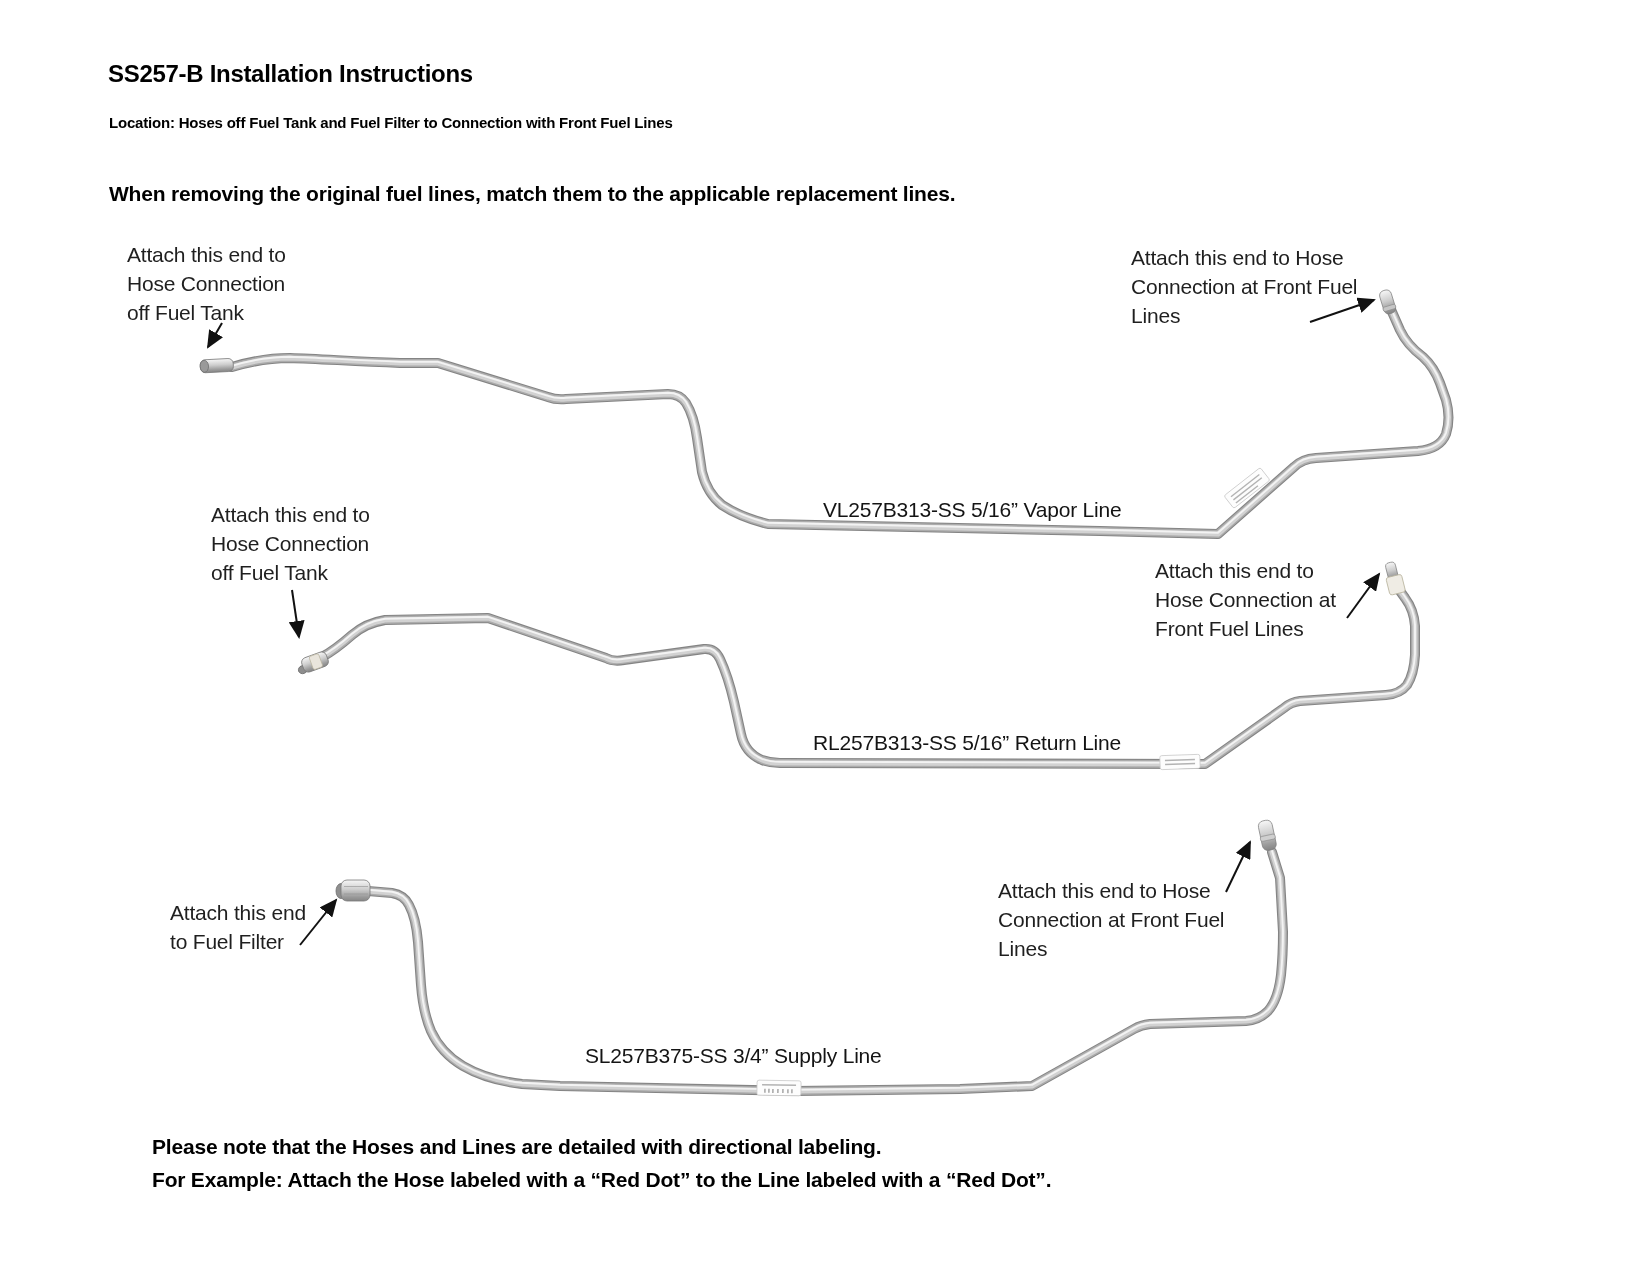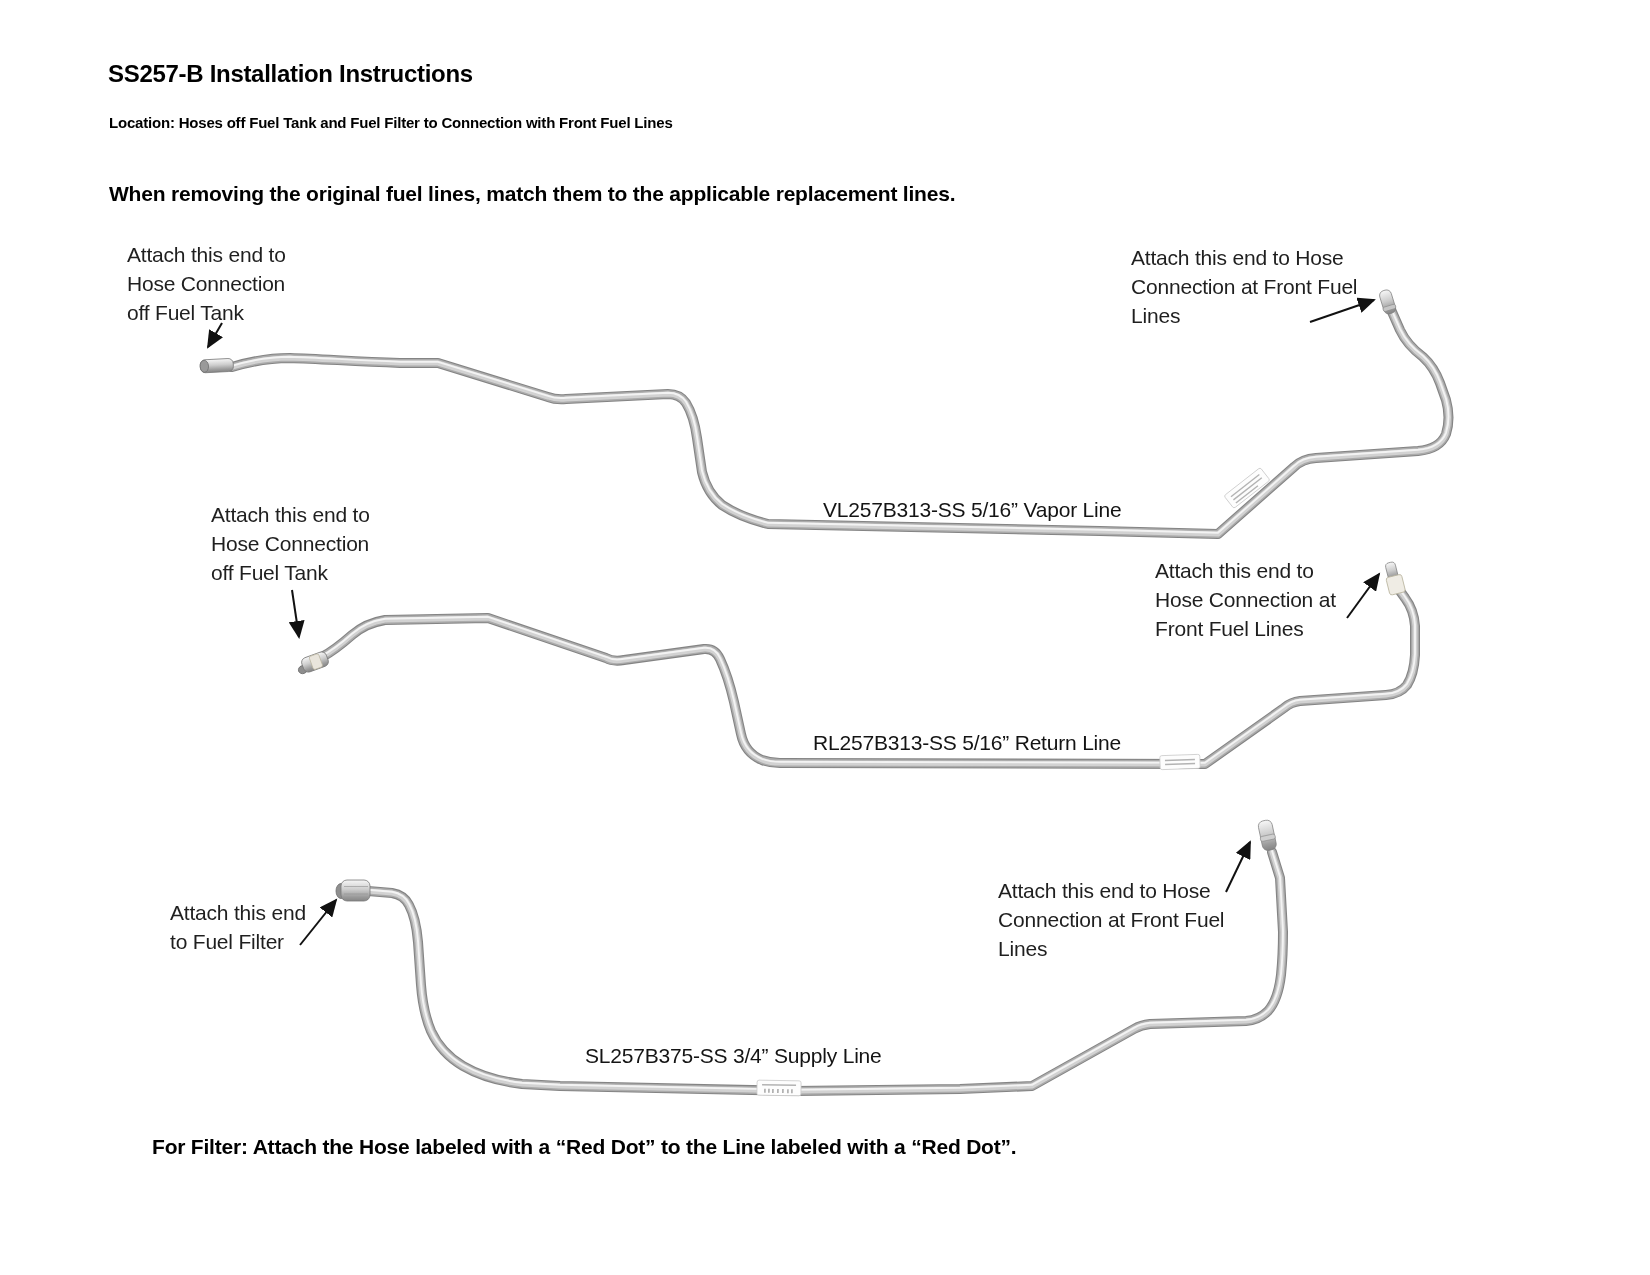--- a/index.html
+++ b/index.html
@@ -224,14 +224,15 @@
   <span>Attach this end to Hose</span>
   <span>Connection at Front Fuel</span>
   <span>Lines</span>
 </div>
 
 <div class="abs part-label pl-vapor">VL257B313-SS 5/16” Vapor Line</div>
 <div class="abs part-label pl-return">RL257B313-SS 5/16” Return Line</div>
 <div class="abs part-label pl-supply">SL257B375-SS 3/4” Supply Line</div>
 
 <div class="abs footer-note">
-  <span>For Filter: Attach the Hose labeled with a “Red Dot” to the Line labeled with a “Red Dot”.</span>
+  <span>Please note that the Hoses and Lines are detailed with directional labeling.</span>
+  <span>For Example: Attach the Hose labeled with a “Red Dot” to the Line labeled with a “Red Dot”.</span>
 </div>
 
 </body></html>

